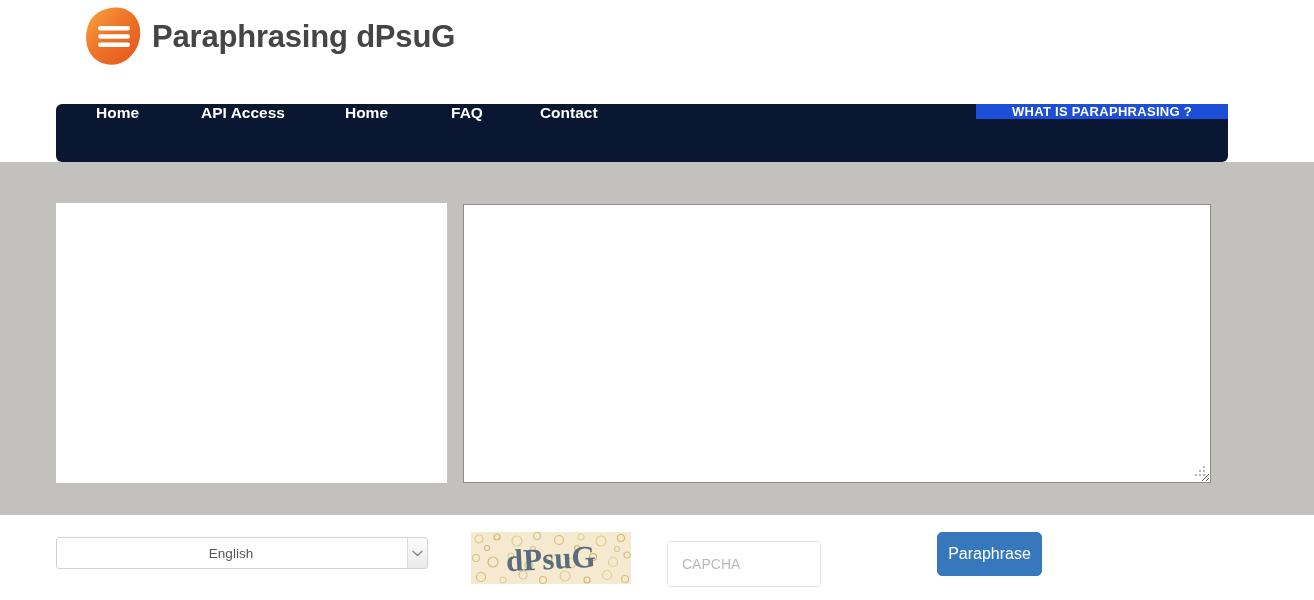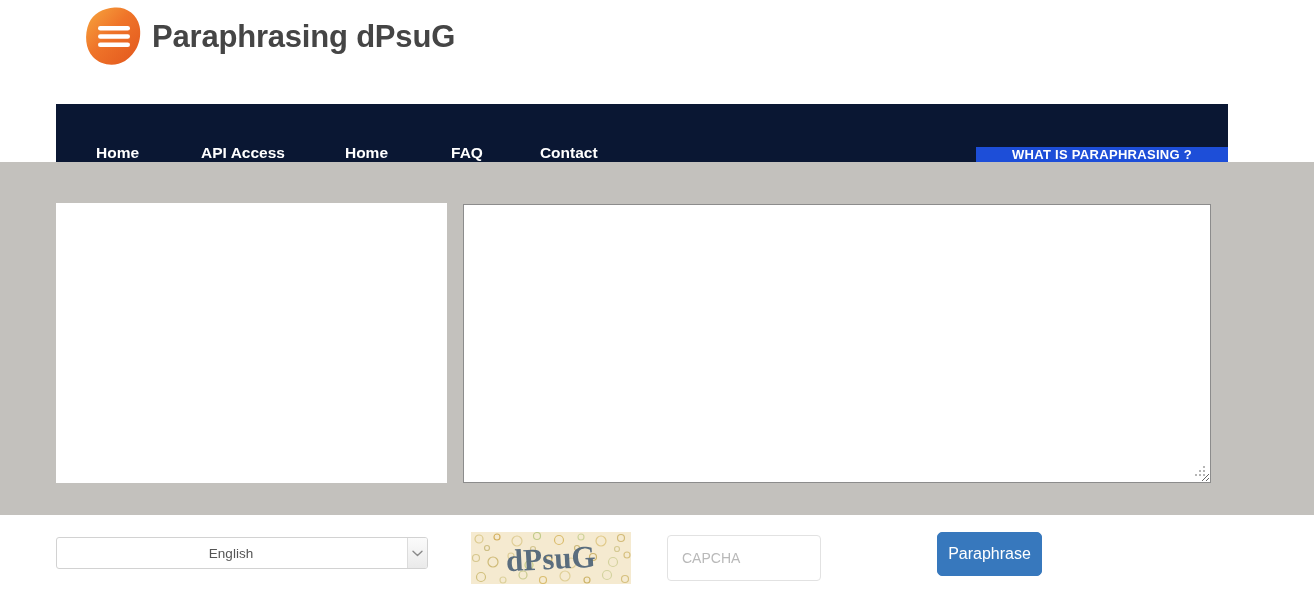--- a/index.html
+++ b/index.html
@@ -65,22 +65,23 @@
   }
 
   
   .navbar {
     position: absolute;
     left: 56px;
     top: 104px;
     width: 1172px;
     height: 58px;
     display: flex;
-    align-items: flex-end;
+    align-items: flex-start;
     background: #0a1733;
+    border-radius: 6px;
   }
   .nav-links {
     flex: 0 0 920px;
     display: flex;
     align-items: center;
     padding-left: 40px;
   }
   .nav-link {
     color: #ffffff;
     font-size: 15.5px;
@@ -226,21 +227,21 @@
     height: 52px;
     border: 0;
     overflow: hidden;
     background: #f3e7c8;
   }
   .captcha-img svg { display: block; }
 
   .captcha-input {
     position: absolute;
     left: 667px;
-    top: 20px;
+    top: 26px;
     width: 154px;
     height: 46px;
     background: #ffffff;
     border: 1px solid #e2e2e2;
     border-radius: 4px;
     padding: 0 14px;
     font-family: "Liberation Sans", sans-serif;
     font-size: 14px;
     color: #444444;
     outline: none;

